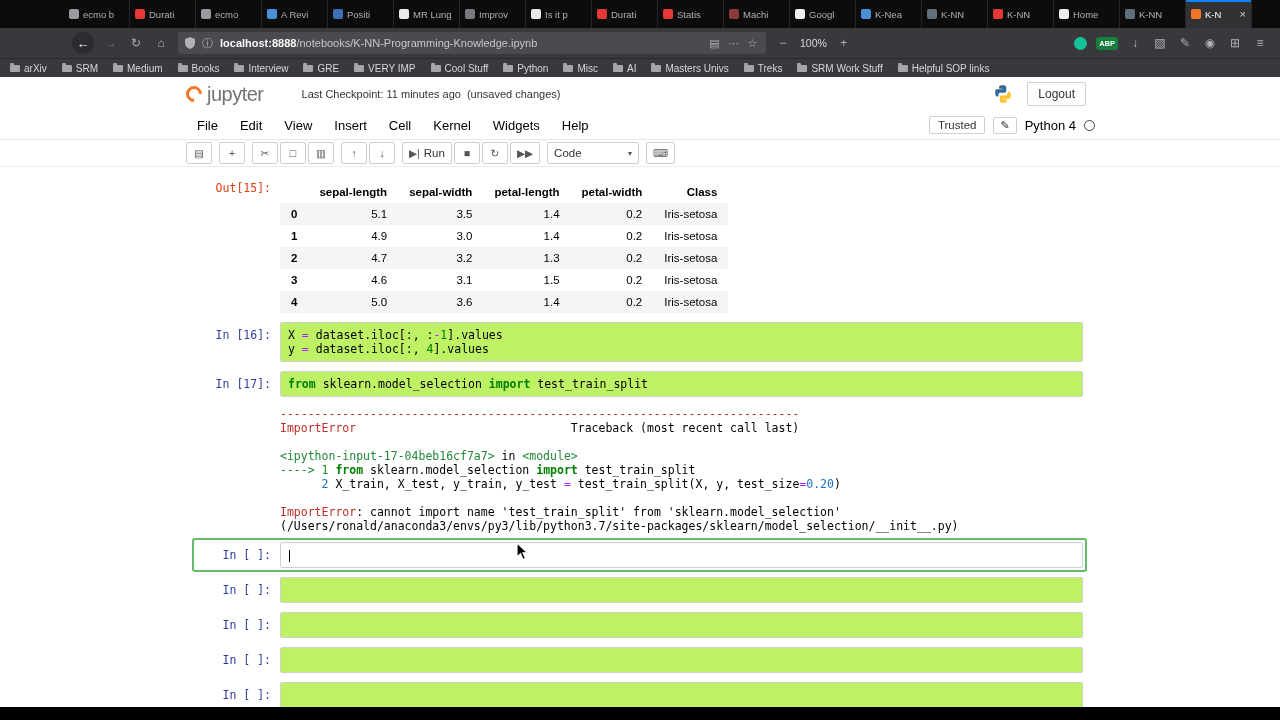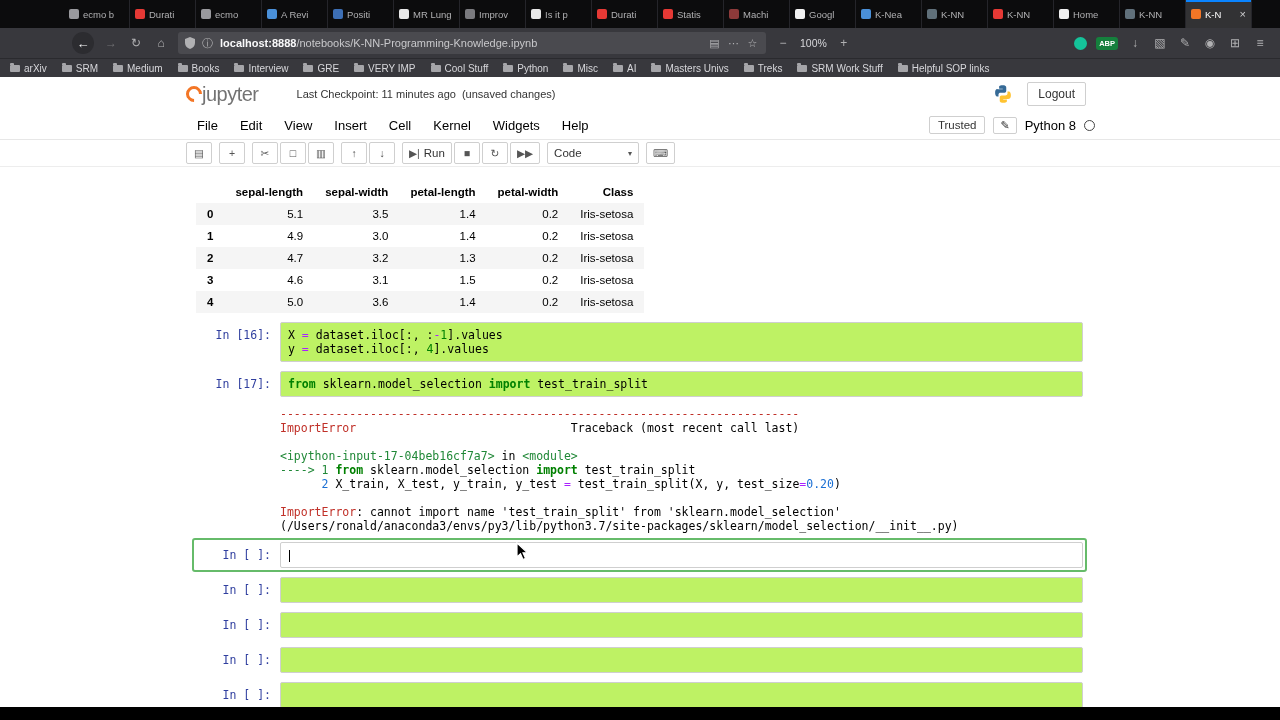--- a/index.html
+++ b/index.html
@@ -34,21 +34,21 @@
   .shield-svg{flex:none}
 
   
   .bookmarks{height:19px;background:#38383d;border-top:1px solid #2a2a2e;display:flex;align-items:center;padding:0 10px;gap:15px;font-size:10px;color:#d7d7db;flex:none;overflow:hidden}
   .bm{display:flex;align-items:center;gap:4px;white-space:nowrap}
   .folder{width:10px;height:7px;background:#a5a5a9;border-radius:1px;position:relative;flex:none}
   .folder::before{content:"";position:absolute;top:-2px;left:0;width:4px;height:2px;background:#a5a5a9;border-radius:1px 1px 0 0}
 
   
   .jp-header{height:34px;background:#fff;display:flex;align-items:center;padding:0 194px 0 186px;flex:none}
-  .jp-logo{display:flex;align-items:center;margin-right:38px}
+  .jp-logo{display:flex;align-items:center;gap:5px;margin-right:38px}
   .logo-ring{width:16px;height:16px;border-radius:50%;border:3px solid #f37626;border-bottom-color:transparent;transform:rotate(-45deg);display:inline-block}
   .logo-text{font-size:20px;color:#737373;letter-spacing:-.5px}
   .jp-title{font-size:17px;color:#000;margin-right:9px;white-space:nowrap}
   .jp-checkpoint{font-size:11px;color:#333;margin-right:6px;white-space:nowrap}
   .jp-unsaved{font-size:11px;color:#333;white-space:nowrap}
   .jp-right{margin-left:auto;display:flex;align-items:center;gap:14px}
   .logout-btn{border:1px solid #cfcfcf;background:#fff;border-radius:2px;font-size:12px;color:#333;padding:4px 10px;font-family:"Liberation Sans",sans-serif}
 
   
   .menubar{height:29px;background:#fff;border-bottom:1px solid #e7e7e7;display:flex;align-items:center;padding:0 185px 0 186px;flex:none}
@@ -306,21 +306,21 @@
         <div class="menu-item">View</div>
         <div class="menu-item">Insert</div>
         <div class="menu-item">Cell</div>
         <div class="menu-item">Kernel</div>
         <div class="menu-item">Widgets</div>
         <div class="menu-item">Help</div>
       </div>
     <div class="menu-right">
       <span class="trusted">Trusted</span>
       <span class="edit-btn">✎</span>
-      <span class="kernel-name">Python 8</span>
+      <span class="kernel-name">Python 4</span>
       <span class="kernel-circle"></span>
     </div>
   </div>
 
   <div class="toolbar">
     <div class="tgroups">
         <div class="btn-group">
           <div class="tbtn">
             <span class="tb-glyph">▤</span>
           </div>
@@ -374,20 +374,21 @@
           <div class="tbtn">
             <span class="tb-glyph">⌨</span>
           </div>
         </div>
       </div>
   </div>
 
   <div class="notebook">
     <div class="nb-container">
         <div class="cell">
+          <div class="prompt out">Out[15]:</div>
           <div class="cell-main">
             <table class="df-table">
               <thead>
                 <tr>
                   <th></th>
                   <th>sepal-length</th>
                   <th>sepal-width</th>
                   <th>petal-length</th>
                   <th>petal-width</th>
                   <th>Class</th>

